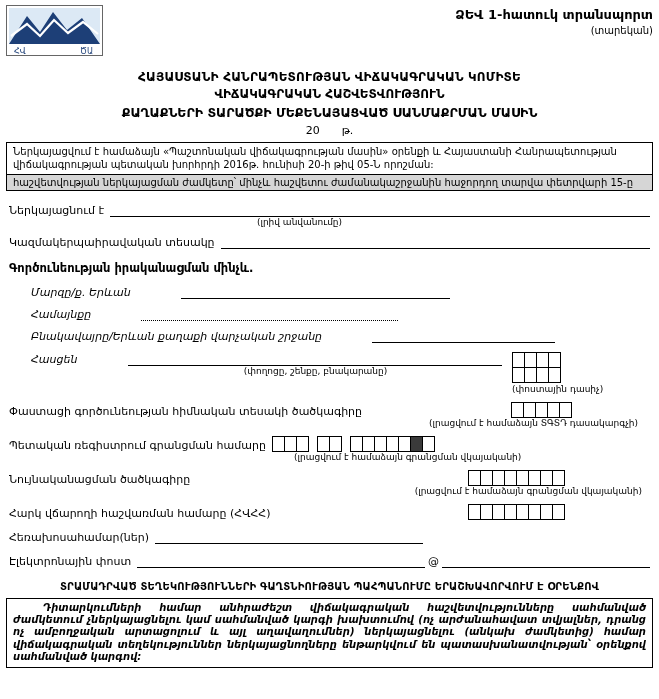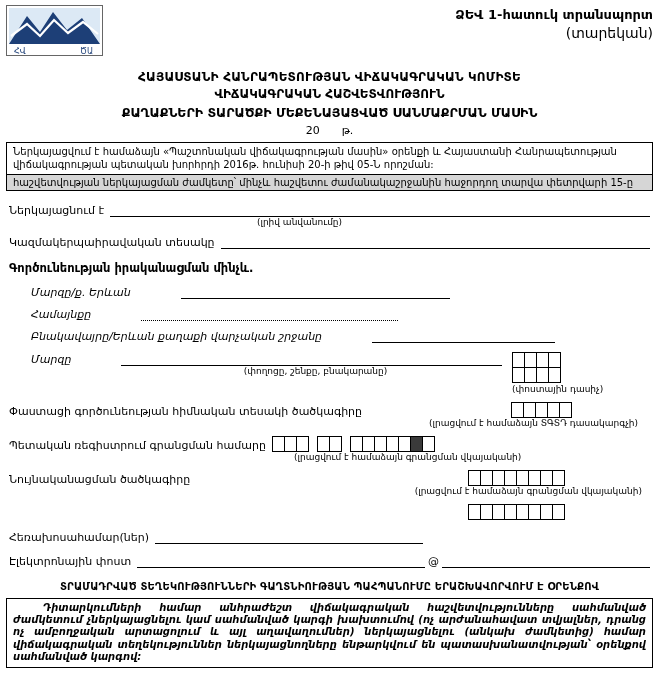--- a/index.html
+++ b/index.html
@@ -13,21 +13,21 @@
     height: 699px;
     padding: 5px 6px 4px 6px;
     position: relative;
     overflow: hidden;
     background: #fff;
   }
   .header-top { display: flex; justify-content: space-between; align-items: flex-start; height: 54px; }
   .logo-box { width: 83px; height: 51px; }
   .form-id { text-align: right; padding-top: 2px; }
   .form-number { font-weight: bold; font-size: 13px; }
-  .form-period { font-size: 14px; margin-top: 3px; }
+  .form-period { font-size: 10px; margin-top: 3px; }
   .center { text-align: center; }
   .org1 { font-weight: bold; font-size: 12px; margin-top: 11px; letter-spacing: 0.2px; }
   .org2 { font-weight: bold; font-size: 12px; margin-top: 3px; }
   .rep-title { font-weight: bold; font-size: 12.5px; margin-top: 4px; }
   .year-line { font-size: 11px; margin-top: 4px; }
   .year-blank { display: inline-block; width: 22px; }
   .notice-box { border: 1px solid #000; margin-top: 5px; }
   .notice-row1 { font-size: 10px; padding: 3px 6px; line-height: 1.25; }
   .notice-row2 { font-size: 10px; padding: 2px 6px; border-top: 1px solid #000; background: #d6d6d6; }
   .fields { padding: 0 3px; }
@@ -125,21 +125,21 @@
     </div>
 
     <div class="frow mt8 indent ital">
       <span class="lbl">Բնակավայրը/Երևան քաղաքի վարչական շրջանը</span>
       <span class="fill-line" style="margin-right:95px;"></span>
     </div>
 
     <div class="addr-block">
       <div class="addr-left">
         <div class="frow indent ital">
-          <span class="lbl">Մարզը</span>
+          <span class="lbl">Հասցեն</span>
           <span class="fill-line"></span>
         </div>
         <div class="hint" style="text-align:center; margin-left:120px;">(փողոցը, շենքը, բնակարանը)</div>
       </div>
       <div class="addr-right">
         <div class="postal-rows">
           <div class="cells">
               <div class="cell"></div>
               <div class="cell"></div>
               <div class="cell"></div>
@@ -204,20 +204,21 @@
           <div class="cell"></div>
           <div class="cell"></div>
           <div class="cell"></div>
           <div class="cell"></div>
           <div class="cell"></div>
         </span>
     </div>
     <div class="hint" style="text-align:right; margin-right:8px;">(լրացվում է համաձայն գրանցման վկայականի)</div>
 
     <div class="frow mt8">
+      <span class="lbl">Հարկ վճարողի հաշվառման համարը (ՀՎՀՀ)</span>
       <span style="flex:1;"></span>
       <span class="cells" style="margin-right:85px;">
           <div class="cell"></div>
           <div class="cell"></div>
           <div class="cell"></div>
           <div class="cell"></div>
           <div class="cell"></div>
           <div class="cell"></div>
           <div class="cell"></div>
           <div class="cell"></div>

